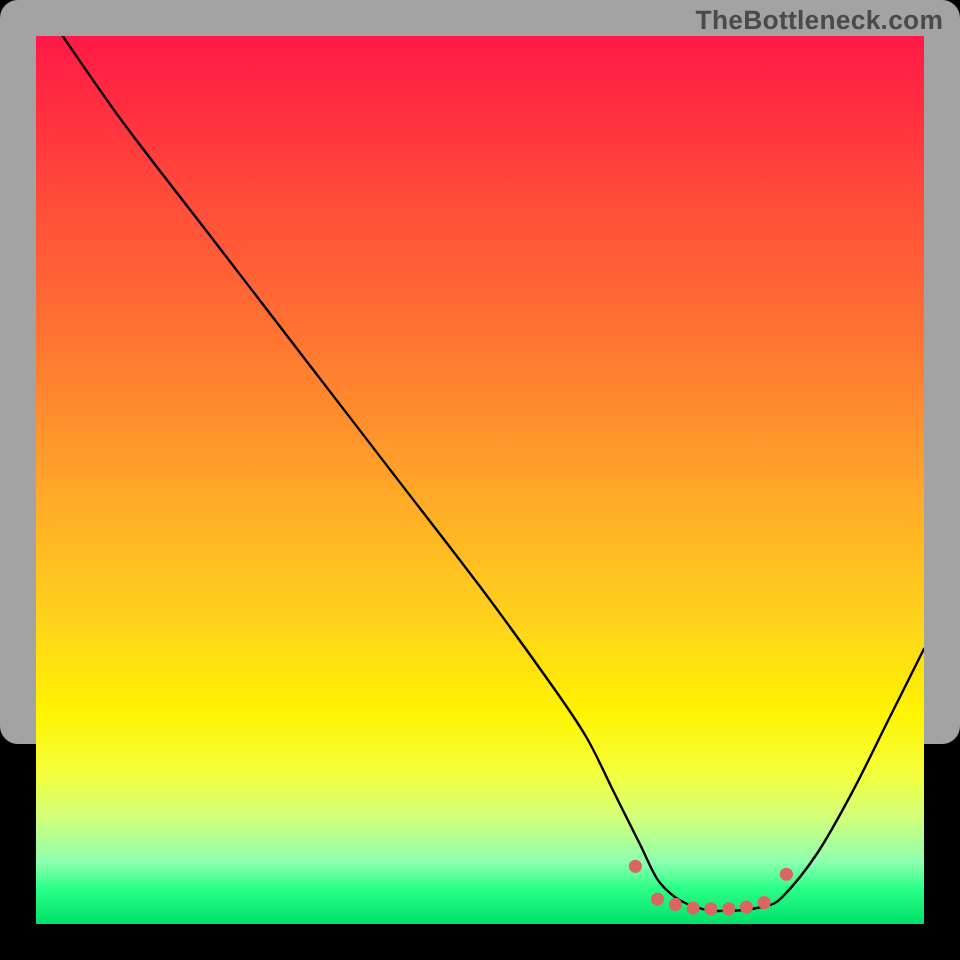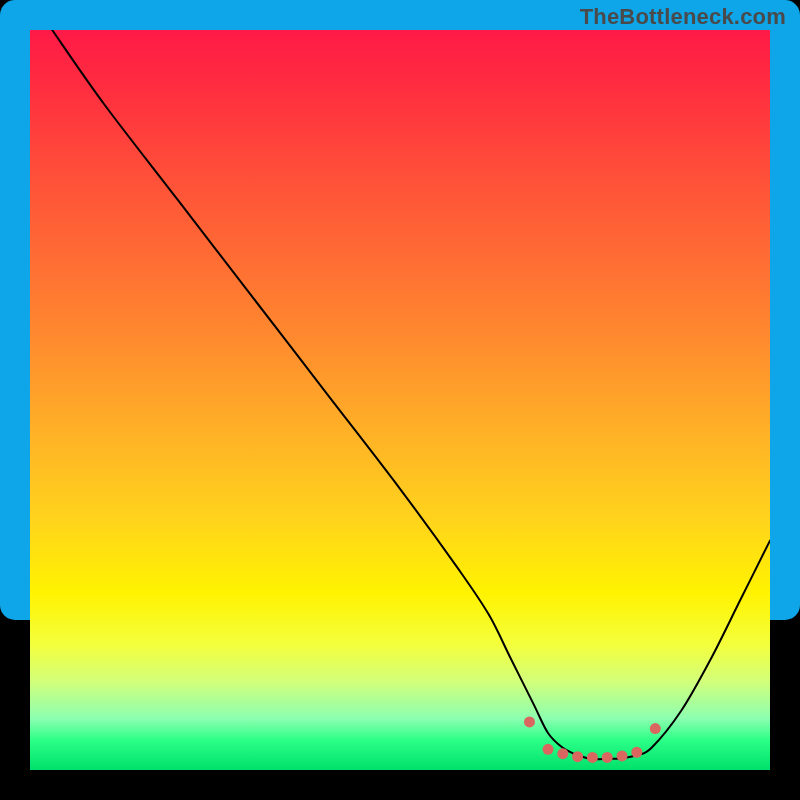--- a/index.html
+++ b/index.html
@@ -8,21 +8,21 @@
     width: 800px;
     height: 800px;
     background: #000000;
     overflow: hidden;
     font-family: Arial, Helvetica, sans-serif;
   }
   .outer-frame {
     position: relative;
     width: 800px;
     height: 620px;
-    background: #0ea5e9;
+    background: #a3a3a3;
     border-radius: 15px;
   }
   .watermark {
     position: absolute;
     top: 4px;
     right: 14px;
     color: #4a4a4a;
     font-size: 22px;
     font-weight: 600;
     letter-spacing: 0.2px;

